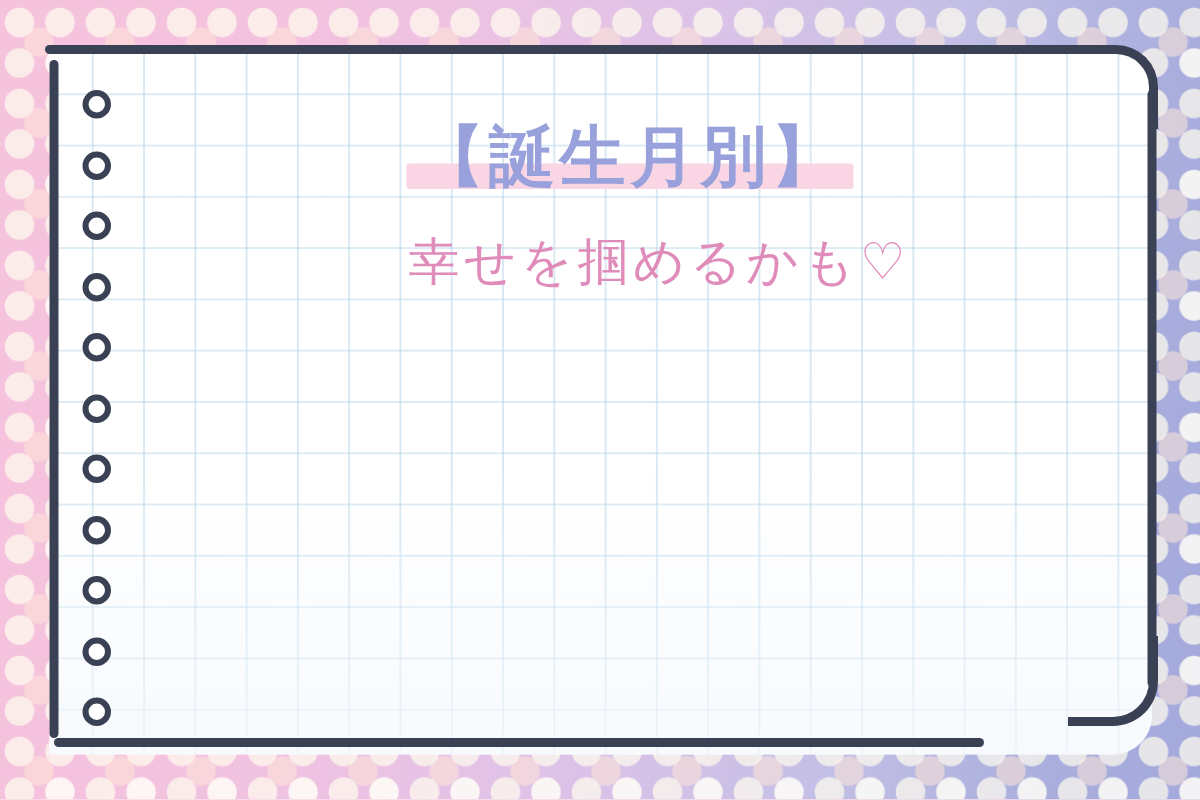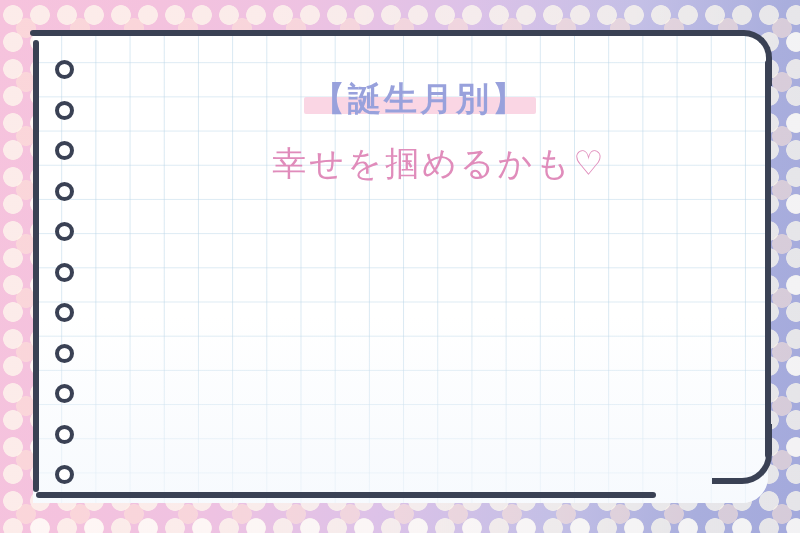--- a/index.html
+++ b/index.html
@@ -97,21 +97,21 @@
   }
 
   .sub-wrap{position:relative;margin-top:50px;}
   .hl-bar{
     position:absolute;left:-8px;right:-8px;bottom:3px;height:17px;
     background:#fad6e4;border-radius:2px;z-index:0;
   }
   .subtitle{
     position:relative;z-index:1;
     font-family:"DejaVu Sans","Liberation Sans",sans-serif;
-    font-size:33px;font-weight:700;letter-spacing:3px;
+    font-size:44px;font-weight:700;letter-spacing:3px;
     color:#98a1dc;line-height:1.1;white-space:nowrap;
   }
 
   .title1{
     margin-top:38px;
     font-family:"DejaVu Sans","Liberation Sans",sans-serif;
     font-size:56px;font-weight:700;letter-spacing:4px;
     color:#e0356c;line-height:1.05;white-space:nowrap;
     -webkit-text-stroke:1.5px #e0356c;
   }

